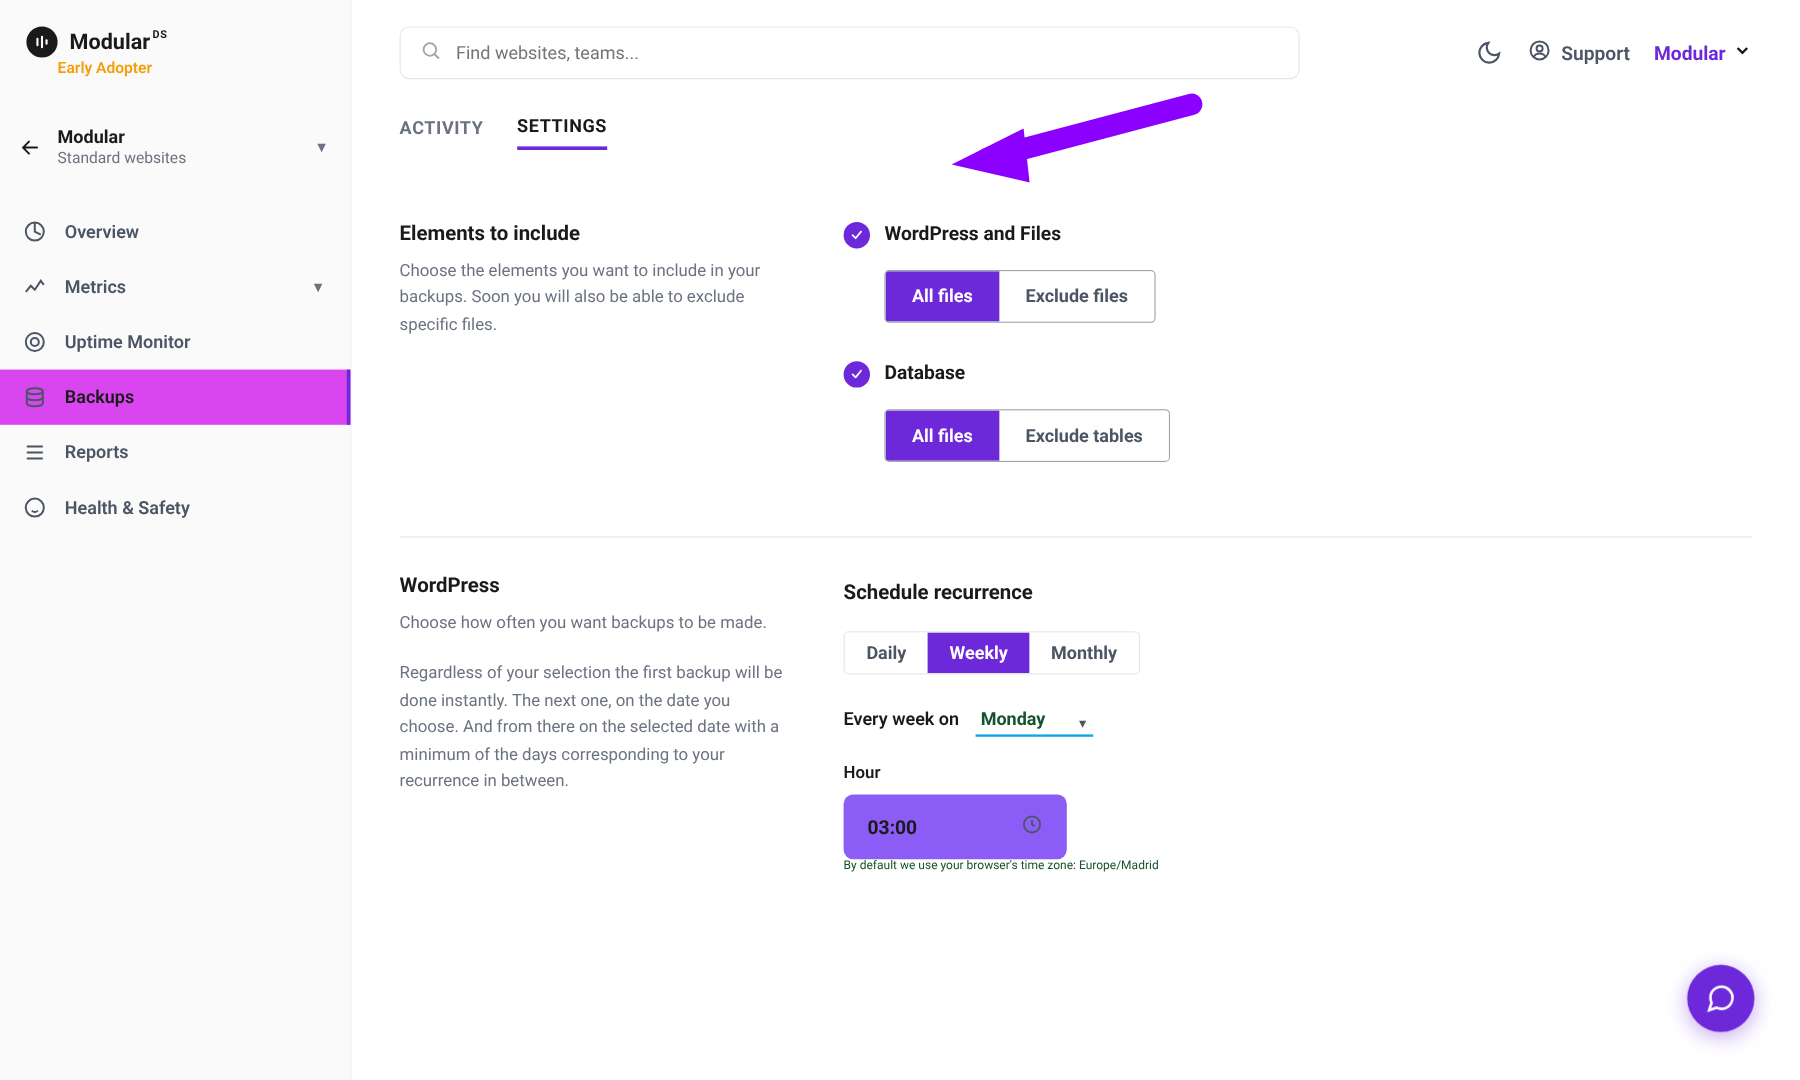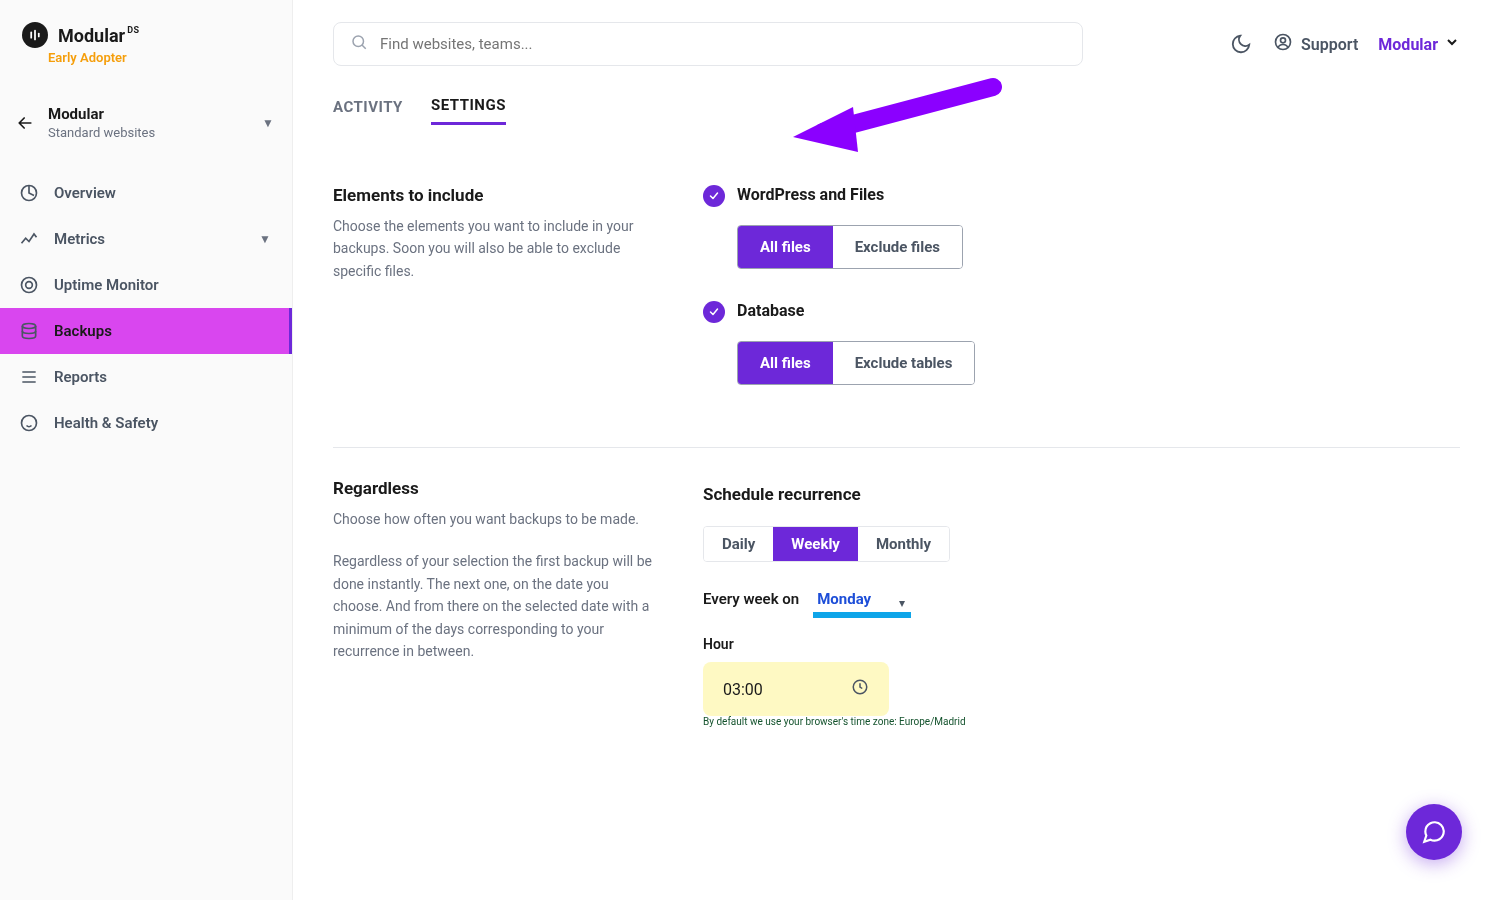--- a/index.html
+++ b/index.html
@@ -56,25 +56,25 @@
 .check-label { font-weight:700; font-size:16px; }
 .seg-group { display:inline-flex; margin-left:34px; border:1px solid #9ca3af; border-radius:4px; overflow:hidden; margin-bottom:32px; }
 .seg { padding:12px 22px; font-weight:700; font-size:15px; cursor:pointer; background:#fff; color:#4b5563; }
 .seg.active { background:#6d28d9; color:#fff; }
 .sub-title { font-weight:700; font-size:17px; margin-bottom:22px; padding-top:6px;}
 .freq-group { display:inline-flex; border:1px solid #e5e7eb; border-radius:4px; overflow:hidden; margin-bottom:28px; }
 .freq { padding:8px 18px; font-weight:700; font-size:15px; cursor:pointer; background:#fff; color:#4b5563; }
 .freq.active { background:#6d28d9; color:#fff; }
 .field-row { display:flex; align-items:flex-end; gap:14px; margin-bottom:28px; font-size:15px; }
 .field-row label { font-weight:600; }
-.day-select { border:none; border-bottom:6px solid #0ea5e9; padding:4px 40px 4px 4px; font-weight:700; font-size:15px; color:#1d4ed8; background:transparent; cursor:pointer; position:relative; }
+.day-select { border:none; border-bottom:2px solid #0ea5e9; padding:4px 40px 4px 4px; font-weight:700; font-size:15px; color:#14532d; background:transparent; cursor:pointer; position:relative; }
 .day-wrap { position:relative; display:inline-block; }
 .day-wrap .caret2 { position:absolute; right:6px; top:6px; color:#4b5563; font-size:12px; pointer-events:none; }
 .hour-label { font-weight:600; font-size:14px; margin-bottom:10px; display:block;}
-.hour-box { display:inline-flex; align-items:center; gap:60px; background:#fef9c3; border-radius:8px; padding: 16px 20px; font-size:16px; font-weight:400; cursor:pointer; width:186px; justify-content:space-between; }
+.hour-box { display:inline-flex; align-items:center; gap:60px; background:#8b5cf6; border-radius:8px; padding: 16px 20px; font-size:16px; font-weight:700; cursor:pointer; width:186px; justify-content:space-between; }
 .tz-note { color:#14532d; font-size:10px; }
 .fab { position:fixed; right:38px; bottom:40px; width:56px; height:56px; border-radius:50%; background:#6d28d9; display:flex; align-items:center; justify-content:center; cursor:pointer; box-shadow:0 4px 18px rgba(109,40,217,0.4); }
 .fab svg { width:26px; height:26px; }
 </style>
 </head>
 <body>
 
 <div class="app">
   <aside class="sidebar">
     <div class="logo-row">
@@ -237,21 +237,21 @@
           </div>
           <div class="seg-group">
             <div class="seg active">All files</div>
             <div class="seg">Exclude tables</div>
           </div>
         </div>
       </div>
 
       <div class="section">
         <div class="sec-left">
-          <div class="sec-title">Regardless</div>
+          <div class="sec-title">WordPress</div>
           <div class="sec-desc">Choose how often you want backups to be made.</div>
           <div class="sec-desc">Regardless of your selection the first backup will be done instantly. The next one, on the date you choose. And from there on the selected date with a minimum of the days corresponding to your recurrence in between.</div>
         </div>
         <div class="sec-right">
           <div class="sub-title">Schedule recurrence</div>
           <div class="freq-group">
             <div class="freq">Daily</div>
             <div class="freq active">Weekly</div>
             <div class="freq">Monthly</div>
           </div>

